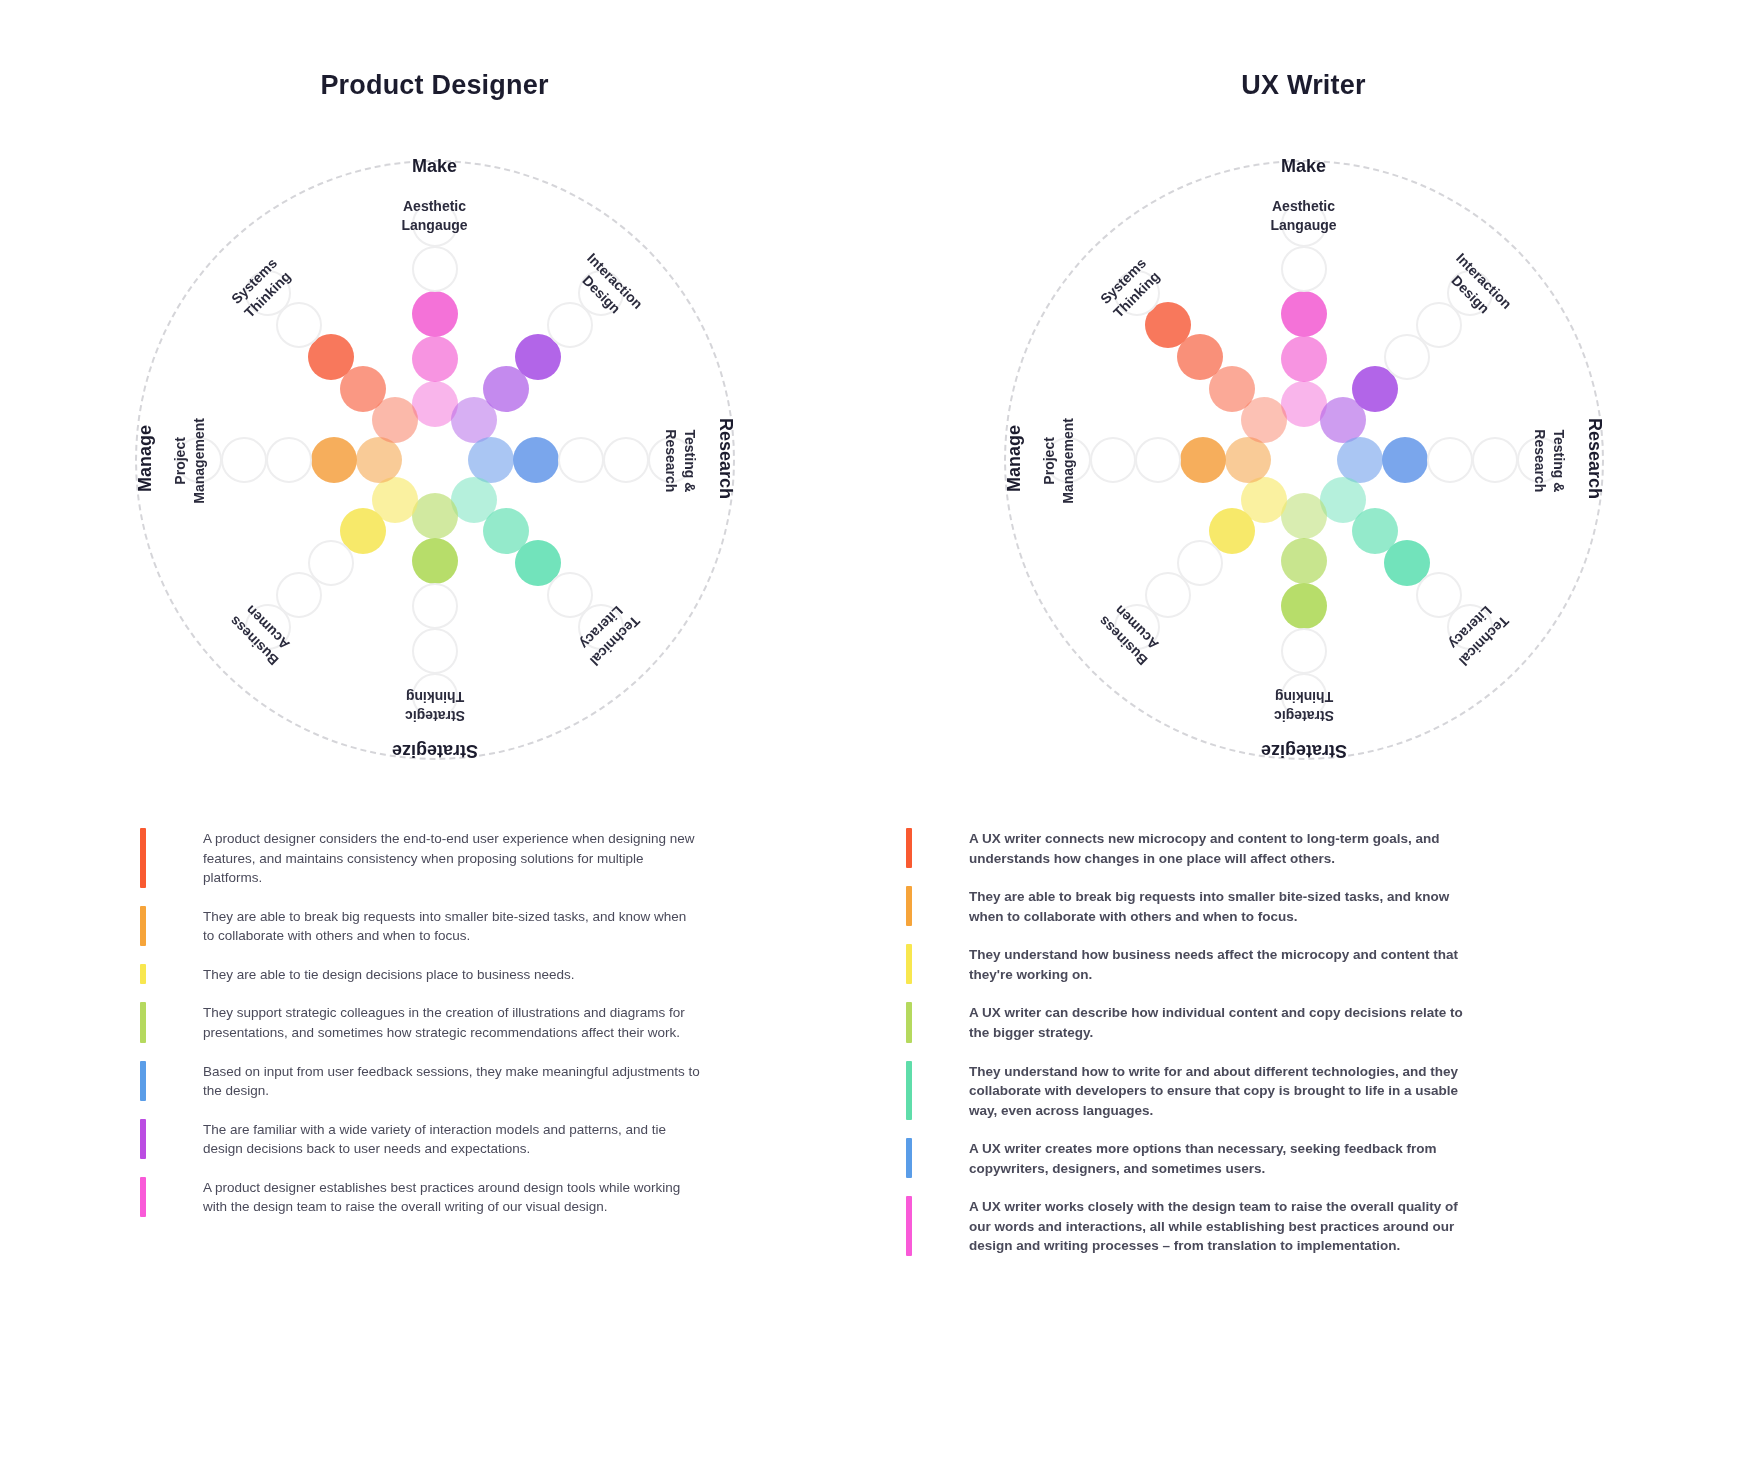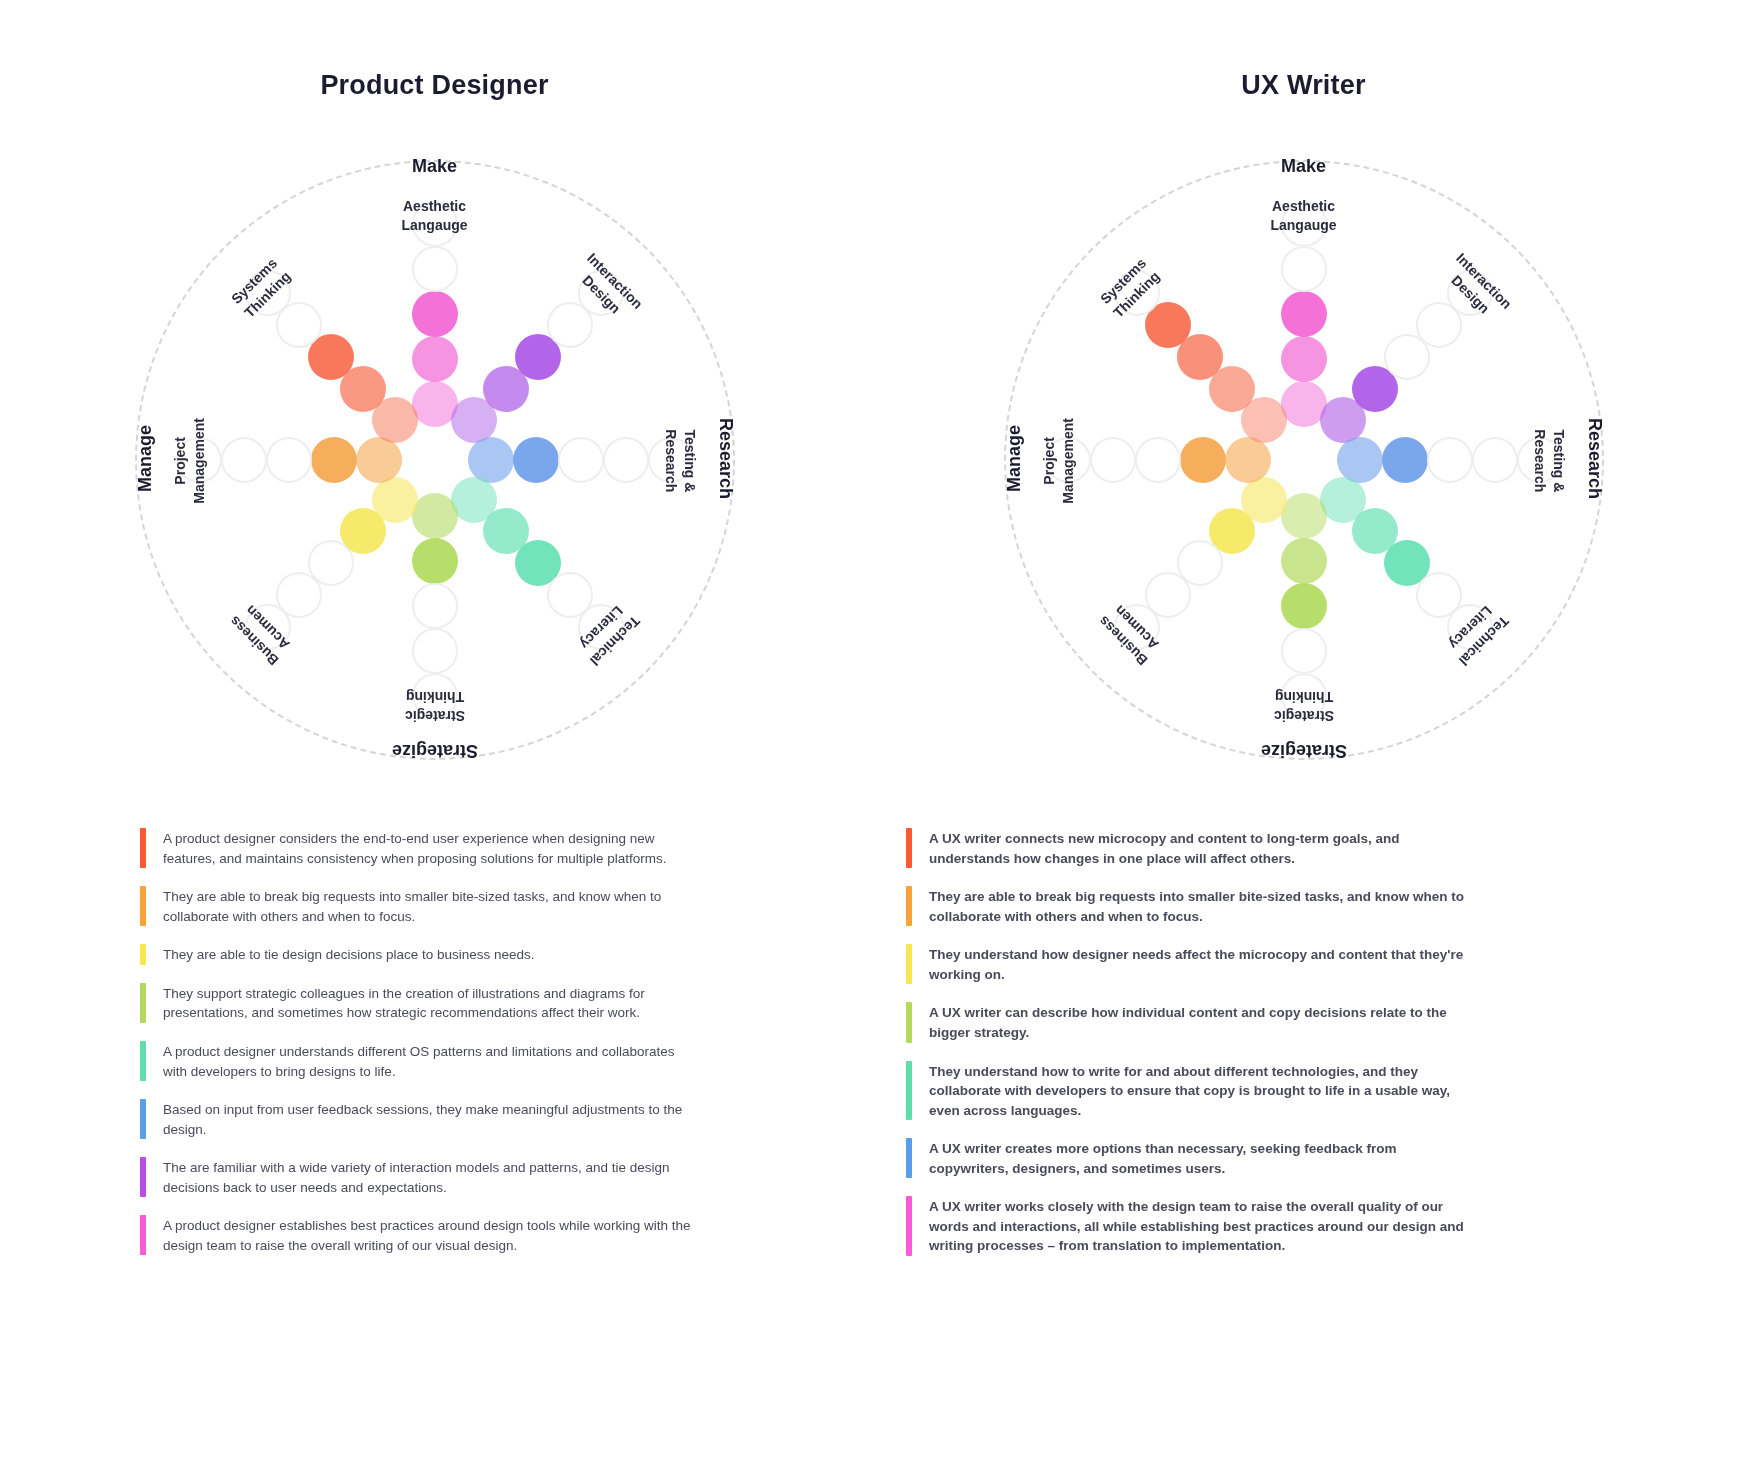--- a/index.html
+++ b/index.html
@@ -71,20 +71,21 @@
     width: 560px;
   }
   .legend-left  { left: 140px; }
   .legend-right { left: 906px; font-weight: bold; }
 
   .legend-item {
     position: relative;
     display: flex;
     align-items: stretch;
     margin-bottom: 18px;
+    gap: 40px;
   }
   .legend-bar {
     flex: 0 0 auto;
     width: 6px;
     border-radius: 1px;
     margin-right: 17px;
   }
   .legend-text {
     font-size: 13.5px;
     line-height: 1.45;
@@ -172,24 +173,20 @@
         </div>
         <div class="legend-item">
           <div class="legend-bar" style="background: rgb(248, 231, 79);"></div>
           <div class="legend-text">They are able to tie design decisions place to business needs.</div>
         </div>
         <div class="legend-item">
           <div class="legend-bar" style="background: rgb(181, 217, 94);"></div>
           <div class="legend-text">They support strategic colleagues in the creation of illustrations and diagrams for presentations, and sometimes how strategic recommendations affect their work.</div>
         </div>
         <div class="legend-item">
-          <div class="legend-bar" style="background: rgb(95, 221, 170);"></div>
-          <div class="legend-text">A product designer understands different OS patterns and limitations and collaborates with developers to bring designs to life.</div>
-        </div>
-        <div class="legend-item">
           <div class="legend-bar" style="background: rgb(90, 157, 232);"></div>
           <div class="legend-text">Based on input from user feedback sessions, they make meaningful adjustments to the design.</div>
         </div>
         <div class="legend-item">
           <div class="legend-bar" style="background: rgb(187, 77, 226);"></div>
           <div class="legend-text">The are familiar with a wide variety of interaction models and patterns, and tie design decisions back to user needs and expectations.</div>
         </div>
         <div class="legend-item">
           <div class="legend-bar" style="background: rgb(249, 90, 216);"></div>
           <div class="legend-text">A product designer establishes best practices around design tools while working with the design team to raise the overall writing of our visual design.</div>
@@ -265,21 +262,21 @@
         <div class="legend-item">
           <div class="legend-bar" style="background: rgb(249, 90, 49);"></div>
           <div class="legend-text">A UX writer connects new microcopy and content to long-term goals, and understands how changes in one place will affect others.</div>
         </div>
         <div class="legend-item">
           <div class="legend-bar" style="background: rgb(246, 164, 58);"></div>
           <div class="legend-text">They are able to break big requests into smaller bite-sized tasks, and know when to collaborate with others and when to focus.</div>
         </div>
         <div class="legend-item">
           <div class="legend-bar" style="background: rgb(248, 231, 79);"></div>
-          <div class="legend-text">They understand how designer needs affect the microcopy and content that they're working on.</div>
+          <div class="legend-text">They understand how business needs affect the microcopy and content that they're working on.</div>
         </div>
         <div class="legend-item">
           <div class="legend-bar" style="background: rgb(181, 217, 94);"></div>
           <div class="legend-text">A UX writer can describe how individual content and copy decisions relate to the bigger strategy.</div>
         </div>
         <div class="legend-item">
           <div class="legend-bar" style="background: rgb(95, 221, 170);"></div>
           <div class="legend-text">They understand how to write for and about different technologies, and they collaborate with developers to ensure that copy is brought to life in a usable way, even across languages.</div>
         </div>
         <div class="legend-item">

